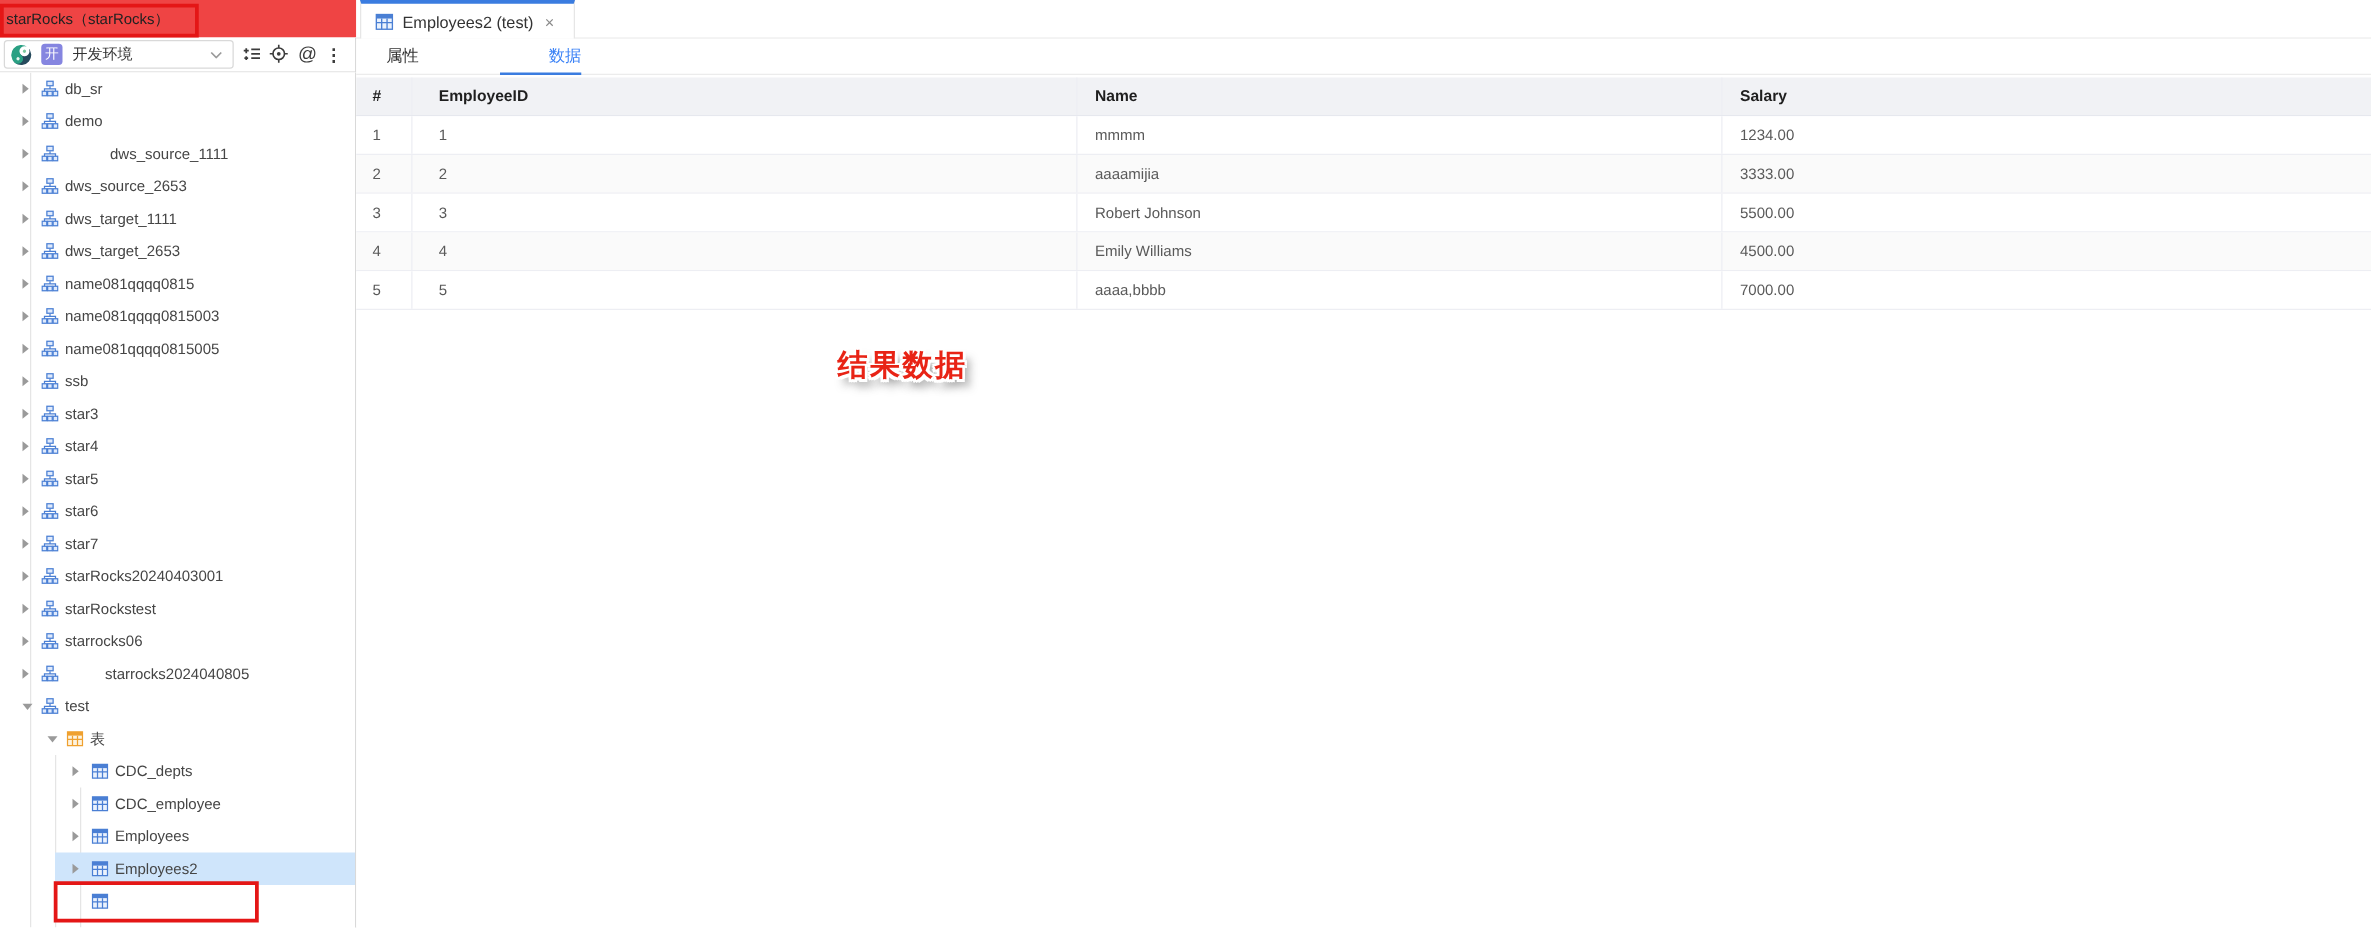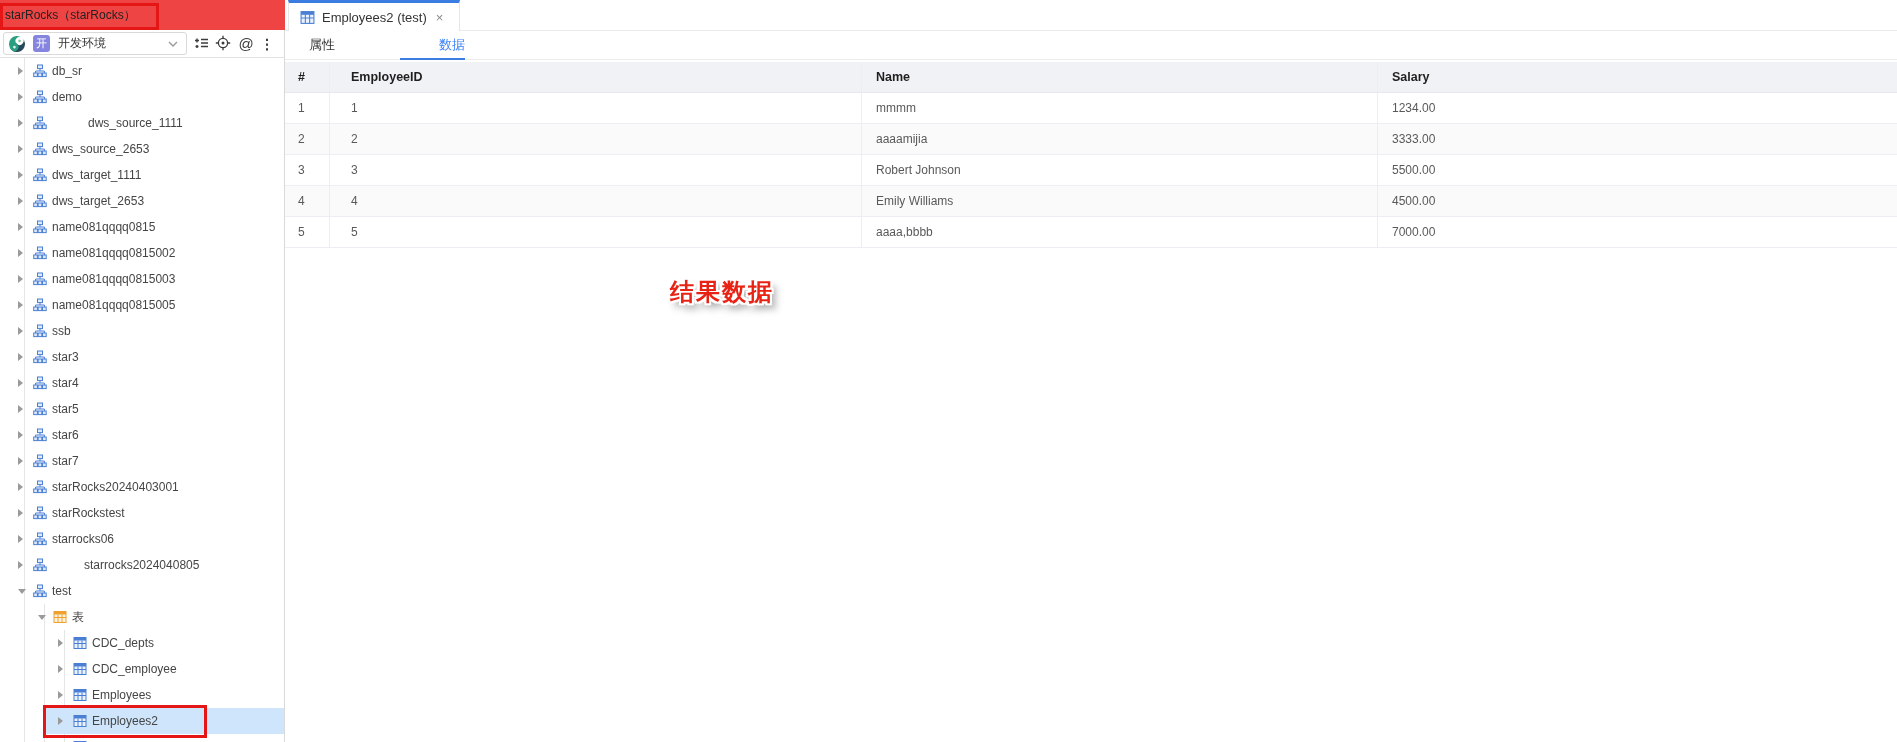--- a/index.html
+++ b/index.html
@@ -213,33 +213,20 @@
     <span class="ticon" style="left: 33px;"><svg width="14" height="14" viewBox="0 0 14 14">
             <path d="M7 5v2M2.6 9V7h8.8v2" stroke="#4a7fd4" fill="none"></path>
             <g fill="#dfeafc" stroke="#4a7fd4">
               <rect x="4.5" y="1" width="5" height="3.6"></rect>
               <rect x="0.7" y="9" width="3.7" height="3.6"></rect>
               <rect x="5.1" y="9" width="3.7" height="3.6"></rect>
               <rect x="9.5" y="9" width="3.7" height="3.6"></rect>
             </g>
           </svg></span>
     <span class="tlabel" style="left: 52px;">name081qqqq0815</span>
-  </div>
-      <div class="trow">
-    <span class="arrow" style="left: 18px;"></span>
-    <span class="ticon" style="left: 33px;"><svg width="14" height="14" viewBox="0 0 14 14">
-            <path d="M7 5v2M2.6 9V7h8.8v2" stroke="#4a7fd4" fill="none"></path>
-            <g fill="#dfeafc" stroke="#4a7fd4">
-              <rect x="4.5" y="1" width="5" height="3.6"></rect>
-              <rect x="0.7" y="9" width="3.7" height="3.6"></rect>
-              <rect x="5.1" y="9" width="3.7" height="3.6"></rect>
-              <rect x="9.5" y="9" width="3.7" height="3.6"></rect>
-            </g>
-          </svg></span>
-    <span class="tlabel" style="left: 52px;">name081qqqq0815002</span>
   </div>
       <div class="trow">
     <span class="arrow" style="left: 18px;"></span>
     <span class="ticon" style="left: 33px;"><svg width="14" height="14" viewBox="0 0 14 14">
             <path d="M7 5v2M2.6 9V7h8.8v2" stroke="#4a7fd4" fill="none"></path>
             <g fill="#dfeafc" stroke="#4a7fd4">
               <rect x="4.5" y="1" width="5" height="3.6"></rect>
               <rect x="0.7" y="9" width="3.7" height="3.6"></rect>
               <rect x="5.1" y="9" width="3.7" height="3.6"></rect>
               <rect x="9.5" y="9" width="3.7" height="3.6"></rect>

